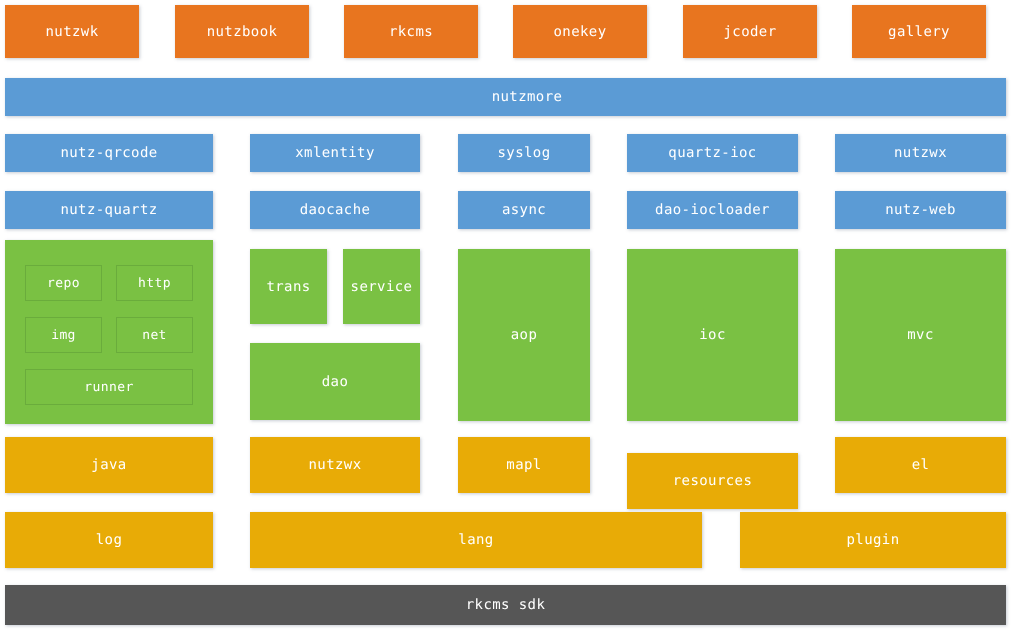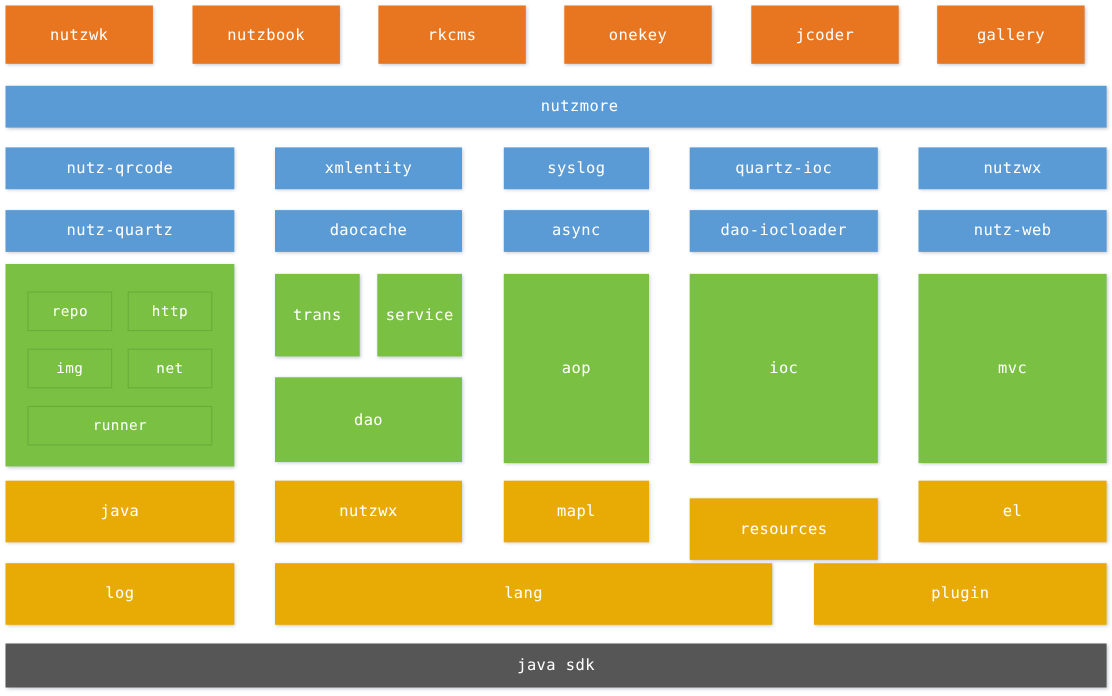--- a/index.html
+++ b/index.html
@@ -99,15 +99,15 @@
   <div class="box gold" style="left:5px;   top:437px; width:208px; height:56px;">java</div>
   <div class="box gold" style="left:250px; top:437px; width:170px; height:56px;">nutzwx</div>
   <div class="box gold" style="left:458px; top:437px; width:132px; height:56px;">mapl</div>
   <div class="box gold" style="left:627px; top:437px; width:171px; height:56px;margin-top:16px;">resources</div>
   <div class="box gold" style="left:835px; top:437px; width:171px; height:56px;">el</div>
 
   <div class="box gold" style="left:5px;   top:512px; width:208px; height:56px;">log</div>
   <div class="box gold" style="left:250px; top:512px; width:452px; height:56px;">lang</div>
   <div class="box gold" style="left:740px; top:512px; width:266px; height:56px;">plugin</div>
 
-  <div class="box dark" style="left:5px; top:585px; width:1001px; height:40px;">java sdk</div>
+  <div class="box dark" style="left:5px; top:585px; width:1001px; height:40px;">rkcms sdk</div>
 
 </div>
 
 </body></html>

